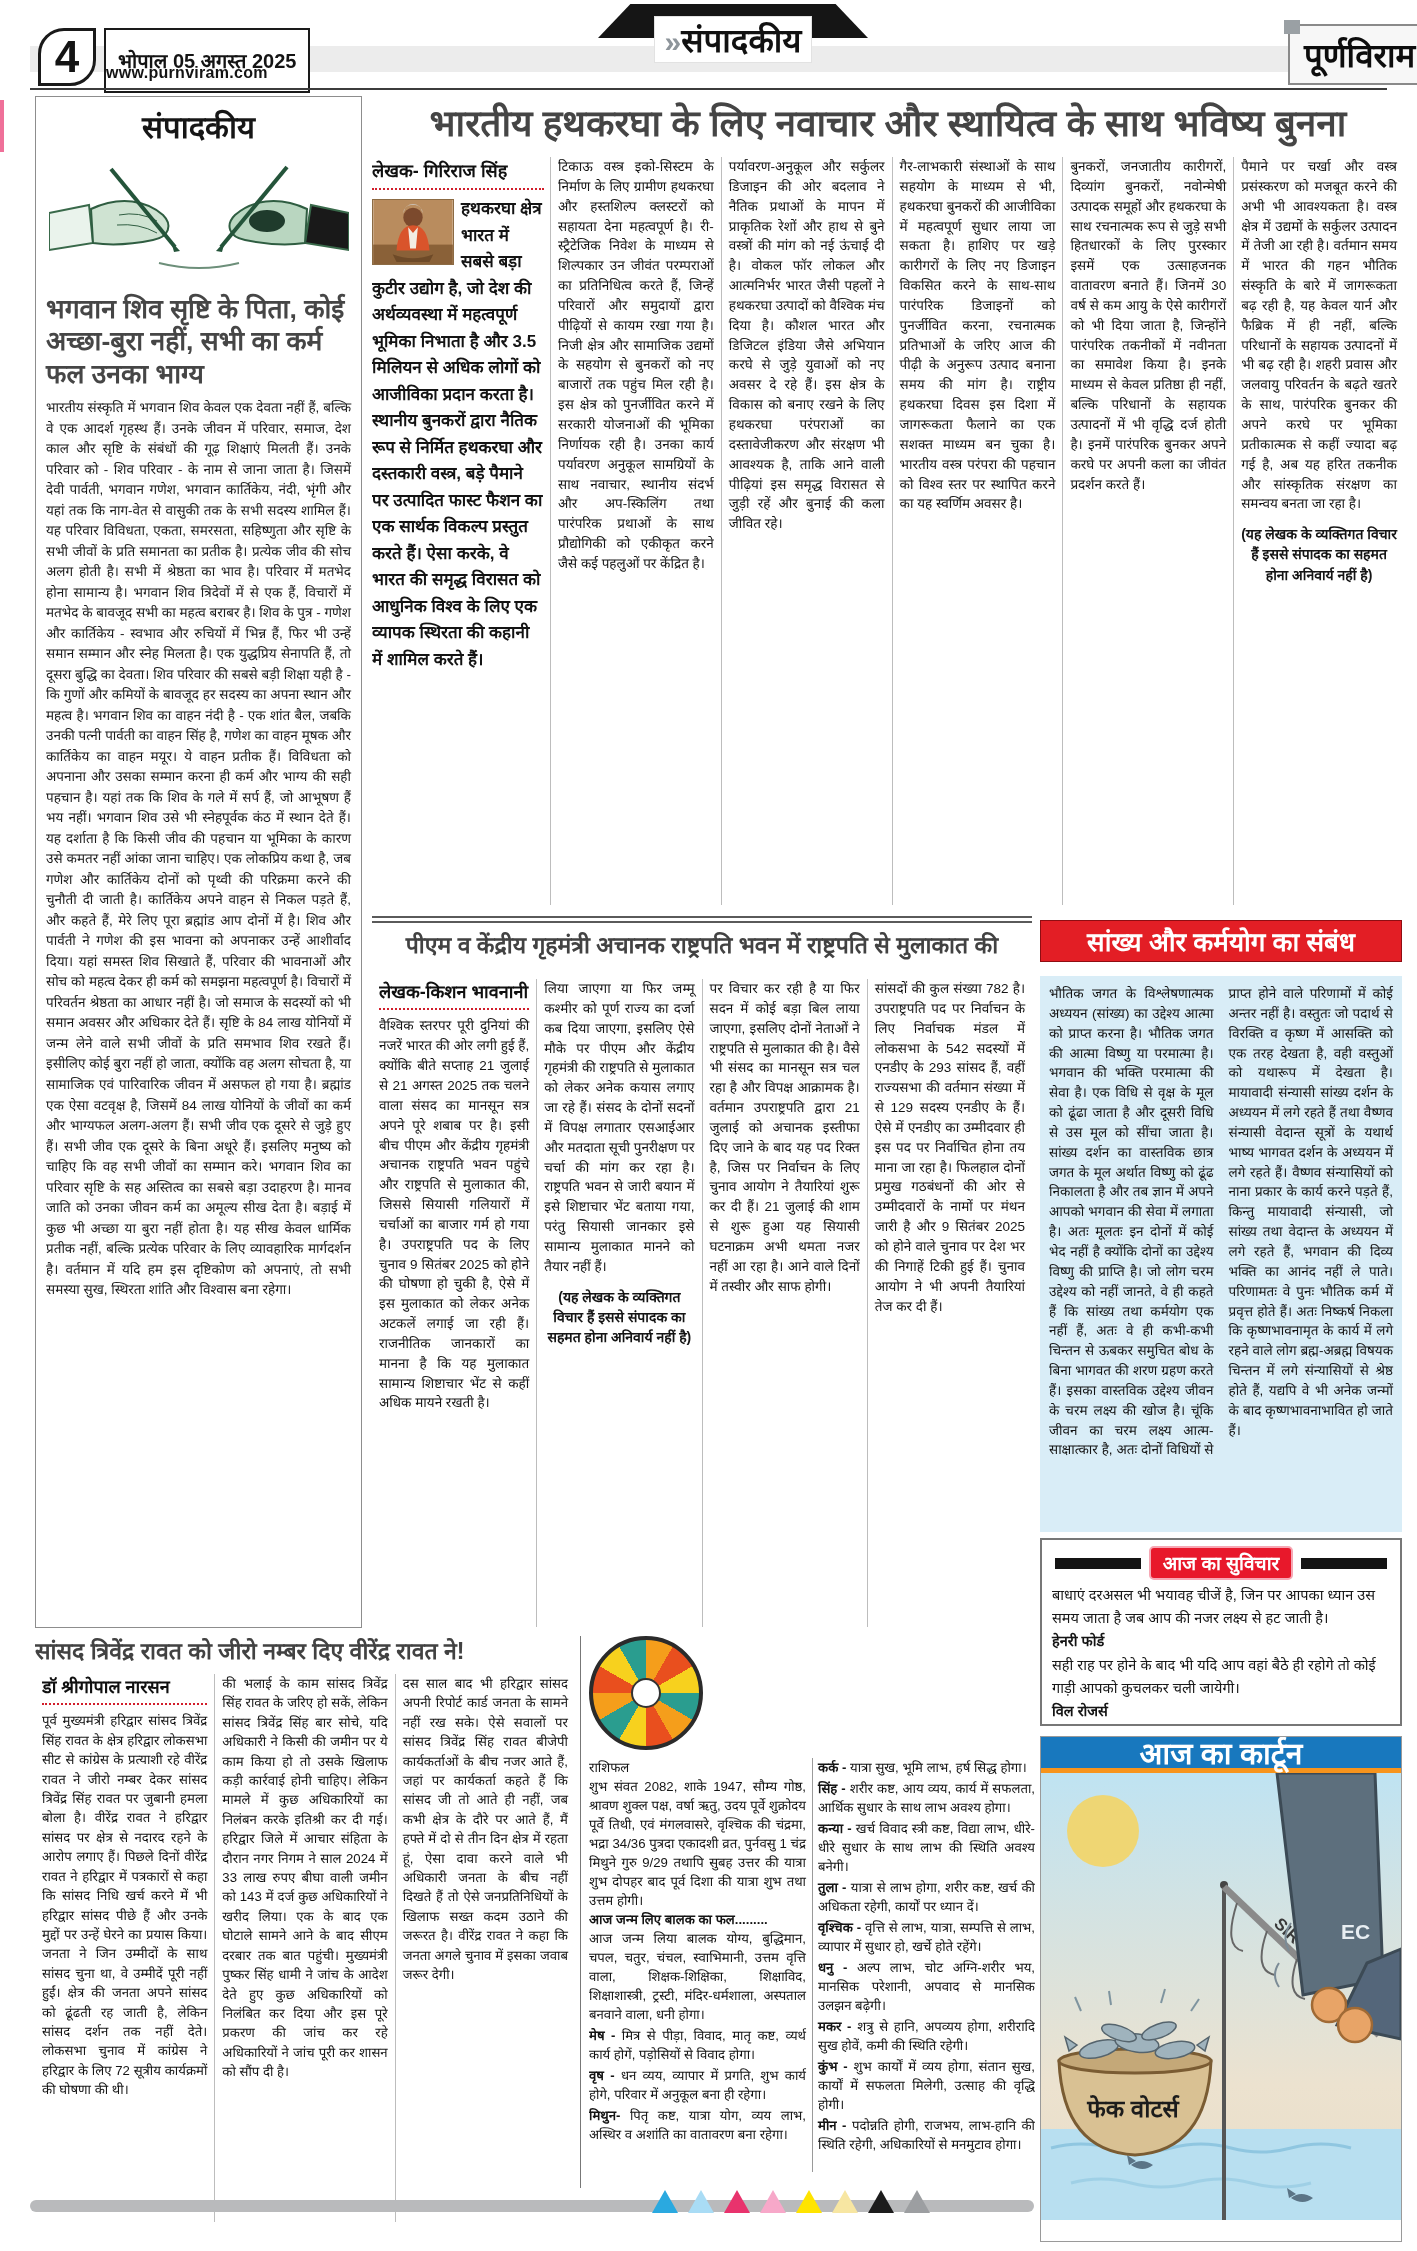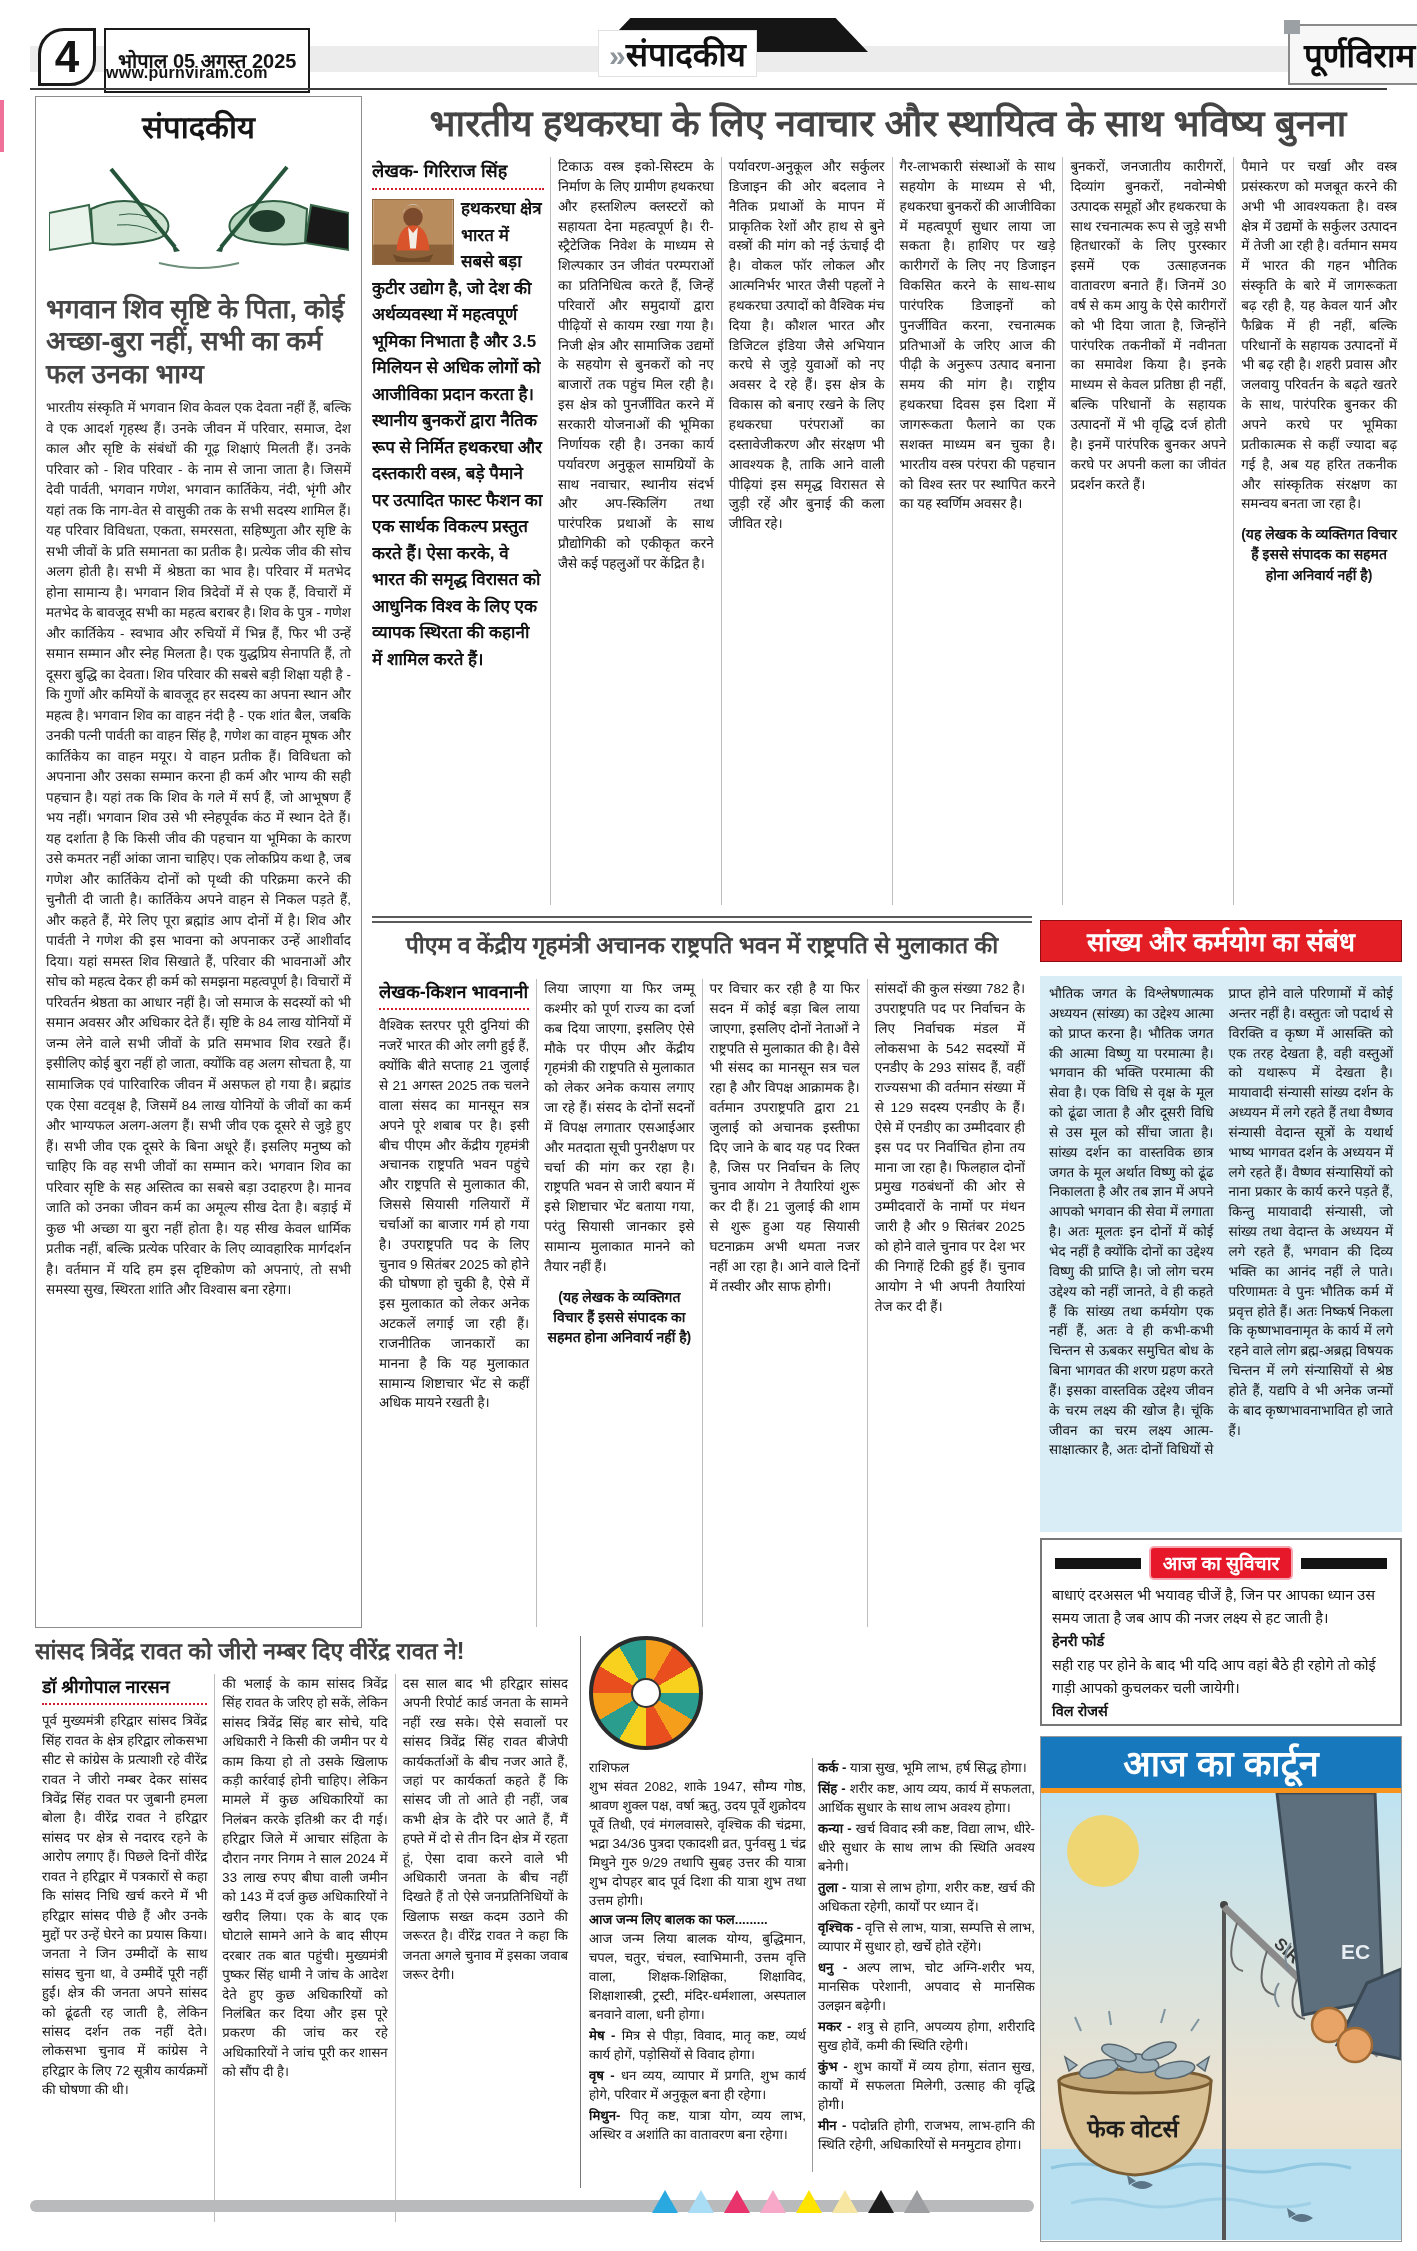--- a/index.html
+++ b/index.html
@@ -4,21 +4,21 @@
 <style>
 *{margin:0;padding:0;box-sizing:border-box}
 body{background:#fff;font-family:"Liberation Sans",sans-serif;color:#141414}
 .page{position:relative;width:1417px;height:2251px;background:#fff;overflow:hidden}
 .region{position:absolute;overflow:hidden}
 
 .band{position:absolute;left:30px;top:46px;width:1357px;height:26px;background:#ececec}
 .pageno{position:absolute;left:38px;top:28px;width:58px;height:58px;border:3px solid #1a1a1a;border-radius:0 0 26px 0;border-top-left-radius:26px;display:flex;align-items:center;justify-content:center;font-size:44px;font-weight:bold;background:#fff}
 .datebox{position:absolute;left:104px;top:28px;border:2px solid #1a1a1a;background:#fff;padding:17px 12px;font-size:20px;font-weight:bold}
 .website{position:absolute;left:106px;top:64px;font-size:16px;font-weight:bold;letter-spacing:.3px}
-.ribbon{position:absolute;left:598px;top:18px;width:270px;}
+.ribbon{position:absolute;left:598px;top:4px;width:270px;text-align:center}
 .trap{height:34px;background:#151515;clip-path:polygon(12% 0,88% 0,100% 100%,0 100%)}
 .rlabel{position:relative;margin-top:-24px;background:#fff;display:inline-block;padding:0 10px;font-size:33px;font-weight:bold;color:#111;border:1px solid #e2e2e2}
 .rlabel .chev{color:#8e959b;font-size:30px;font-weight:bold}
 .mast{position:absolute;left:1288px;top:24px;padding:6px 14px;font-size:33px;font-weight:bold;border:2px solid #8a8a8a;background:#f7f7f7;color:#0d0d0d}
 .mast::before,.mast::after{content:"";position:absolute;top:-6px;width:16px;height:14px;background:#9aa0a4}
 .mast::before{left:-6px}.mast::after{right:-6px}
 .hrule{position:absolute;left:30px;top:88px;width:1357px;border-top:2px solid #3c3c3c}
 .printmark{position:absolute;left:0;top:100px;width:4px;height:52px;background:#e8336d;opacity:.7}
 
 .editorial{left:35px;top:96px;width:327px;height:1532px;border:1px solid #8d8d8d;padding:8px 10px 6px}
@@ -63,21 +63,21 @@
 .rash-black{width:212px;height:118px;background:#0d0d0d;color:#fff;display:flex;align-items:center;justify-content:center;text-align:center;font-size:29px;font-weight:bold;line-height:1.25;padding:0 18px}
 .wheel{position:relative;width:114px;height:114px;border-radius:50%;border:4px solid #2b2b2b;background:conic-gradient(#f59e1b 0 30deg,#e94f1e 30deg 60deg,#f7d11e 60deg 90deg,#2a9d8f 90deg 120deg,#f59e1b 120deg 150deg,#e94f1e 150deg 180deg,#f7d11e 180deg 210deg,#2a9d8f 210deg 240deg,#f59e1b 240deg 270deg,#e94f1e 270deg 300deg,#f7d11e 300deg 330deg,#2a9d8f 330deg 360deg)}
 .wheel .hub{position:absolute;inset:38px;background:#fff;border:2px solid #333;border-radius:50%}
 .rash-text{margin-top:8px;height:414px;column-count:2;column-gap:12px;column-rule:1px solid #9a9a9a;font-size:13.2px;line-height:1.44;text-align:justify;overflow:hidden}
 .rash-label{font-weight:normal}
 .balak-h{font-weight:bold}
 .sign{margin-top:2px}
 .sign b{font-weight:bold}
 
 .cartoon{left:1040px;top:1736px;width:362px;height:506px;border:1px solid #9a9a9a}
-.blue-banner{height:56px;background:#1878be;border-bottom:5px solid #f7941d;color:#fff;font-size:36px;font-weight:bold;display:flex;align-items:center;justify-content:center}
+.blue-banner{height:36px;background:#1878be;border-bottom:5px solid #f7941d;color:#fff;font-size:30px;font-weight:bold;display:flex;align-items:center;justify-content:center}
 
 .graybar{position:absolute;left:30px;top:2200px;width:1004px;height:12px;background:#b9babc;border-radius:6px}
 .tris{position:absolute;left:652px;top:2190px;display:flex;gap:10px}
 .tri{width:0;height:0;border-left:13px solid transparent;border-right:13px solid transparent;border-bottom:23px solid #000}
 </style>
 </head>
 <body>
 
 <div class="page">
 

